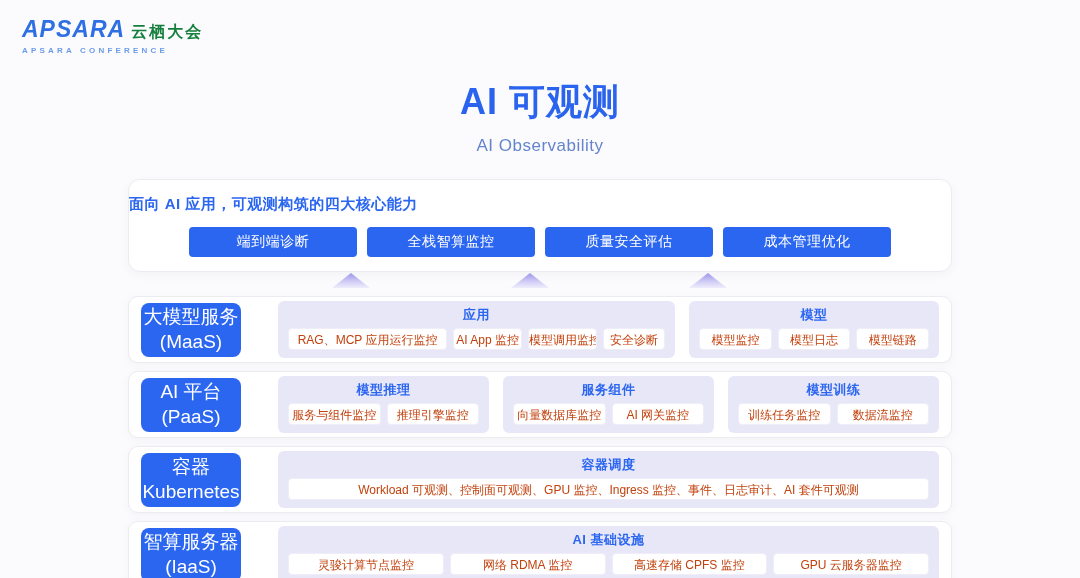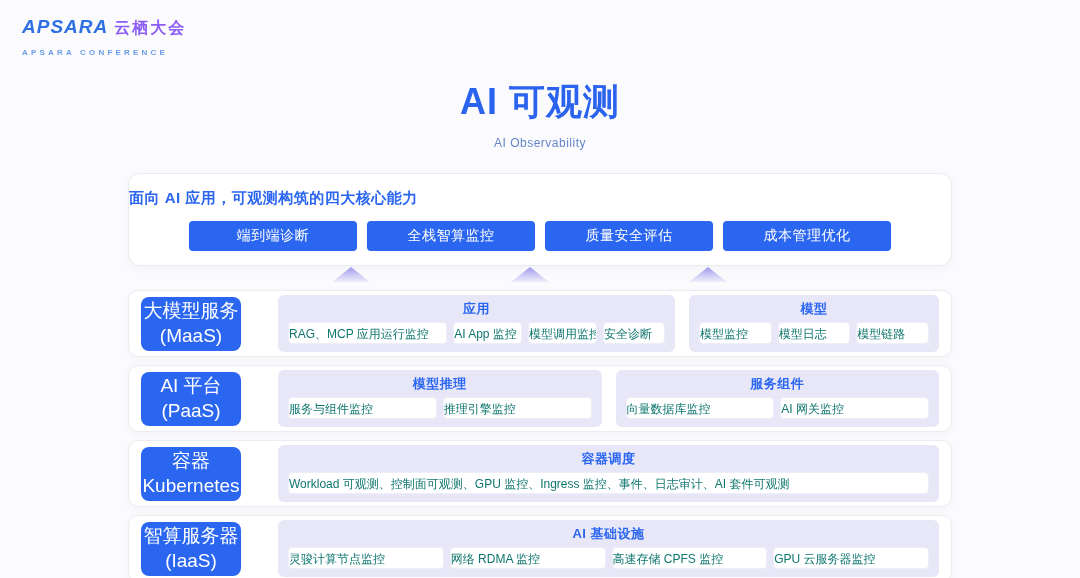--- a/index.html
+++ b/index.html
@@ -8,32 +8,32 @@
     background:#fbfbfd;
     font-family:"Liberation Sans","DejaVu Sans",sans-serif;
     position:relative;
     overflow:hidden;
     color:#333;
   }
   
   .logo { position:absolute; top:16px; left:22px; }
   .logo-top { display:flex; align-items:baseline; gap:6px; }
   .logo-brand {
-    font-size:19px; font-weight:800; color:#2f6fe4;
+    font-size:23px; font-weight:800; color:#2f6fe4;
     letter-spacing:1px; font-style:italic;
   }
-  .logo-cn { font-size:16px; font-weight:600; color:#8b5cf6; letter-spacing:2px; }
+  .logo-cn { font-size:16px; font-weight:600; color:#15803d; letter-spacing:2px; }
   .logo-sub {
-    margin-top:9px; font-size:8px; font-weight:600; color:#6b9ce8;
+    margin-top:3px; font-size:8px; font-weight:600; color:#6b9ce8;
     letter-spacing:3.2px;
   }
   
   .title-block { text-align:center; padding-top:78px; }
   .page-title { font-size:36px; font-weight:800; color:#2a63ee; letter-spacing:1px; }
-  .page-subtitle { margin-top:9px; font-size:12px; color:#6484cc; letter-spacing:0.5px; }
+  .page-subtitle { margin-top:9px; font-size:17px; color:#6484cc; letter-spacing:0.5px; }
   
   .frame { width:824px; margin:0 auto; }
   .cap-card {
     margin-top:23px; background:#fff; border:1px solid #ebebf2; border-radius:12px;
     padding:15px 0 14px; box-shadow:0 3px 10px rgba(90,90,140,0.05);
   }
   .cap-heading {
     text-align:left; font-size:15px; font-weight:700; color:#2b66f1; letter-spacing:0.5px;
   }
   .cap-buttons { display:flex; justify-content:center; gap:10px; margin-top:13px; }
@@ -68,21 +68,21 @@
     background:#e8e7f8; border-radius:6px; height:57px; padding:7px 10px 8px; flex:1;
   }
   .panel.wide { flex:1.64; }
   .panel-title {
     text-align:center; font-size:13px; font-weight:700; color:#2b66f1;
     height:14px; line-height:14px; letter-spacing:0.5px;
   }
   .chips { display:flex; gap:6px; margin-top:6px; }
   .chip {
     flex:1; height:22px; line-height:22px; background:#fff; border:1px solid #efedf8;
-    border-radius:4px; font-size:12px; color:#0f766e; text-align:left;
+    border-radius:4px; font-size:12px; color:#c2410c; text-align:center;
     white-space:nowrap; overflow:hidden;
   }
 </style>
 </head>
 <body>
 
 <div class="logo">
   <div class="logo-top">
     <span class="logo-brand">APSARA</span>
     <span class="logo-cn">云栖大会</span>
@@ -156,20 +156,27 @@
           <div class="chip">推理引擎监控</div>
         </div>
       </div>
       <div class="panel">
         <div class="panel-title">服务组件</div>
         <div class="chips">
           <div class="chip">向量数据库监控</div>
           <div class="chip">AI 网关监控</div>
         </div>
       </div>
+      <div class="panel">
+        <div class="panel-title">模型训练</div>
+        <div class="chips">
+          <div class="chip">训练任务监控</div>
+          <div class="chip">数据流监控</div>
+        </div>
+      </div>
     </div>
   </div>
 
   <div class="layer">
     <div class="layer-label">
       <div class="label-btn">
         <span>容器 Kubernetes</span>
         <span></span>
       </div>
     </div>

